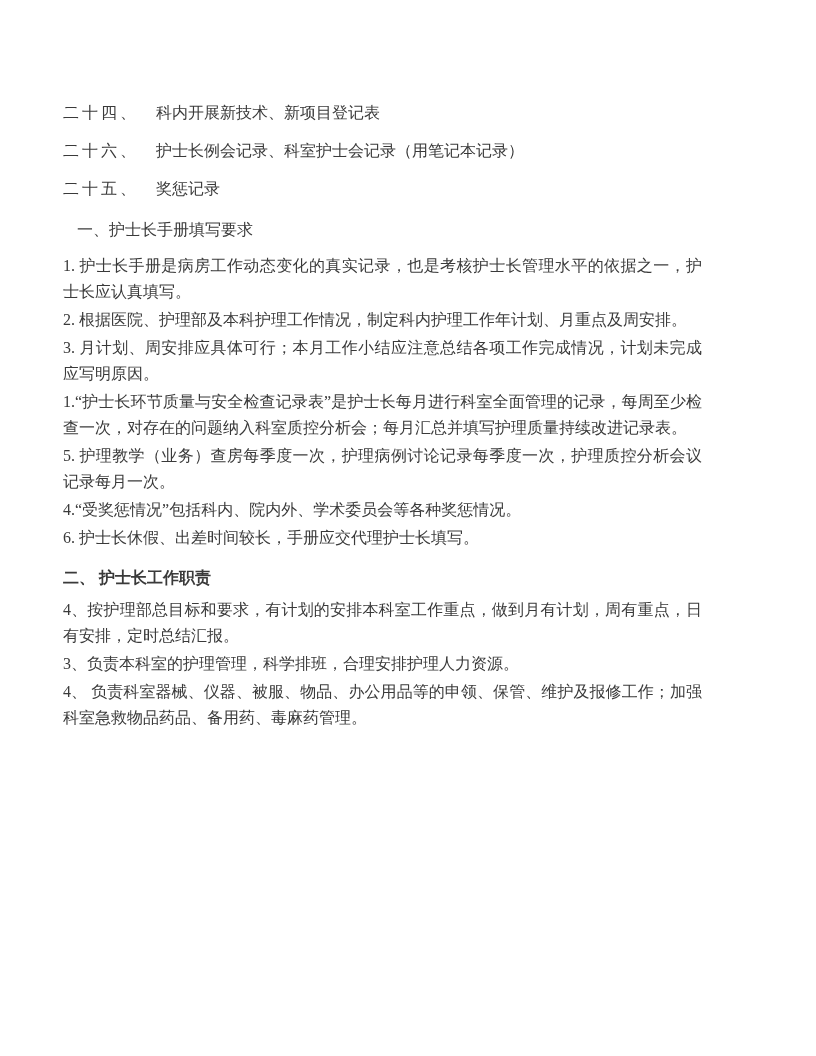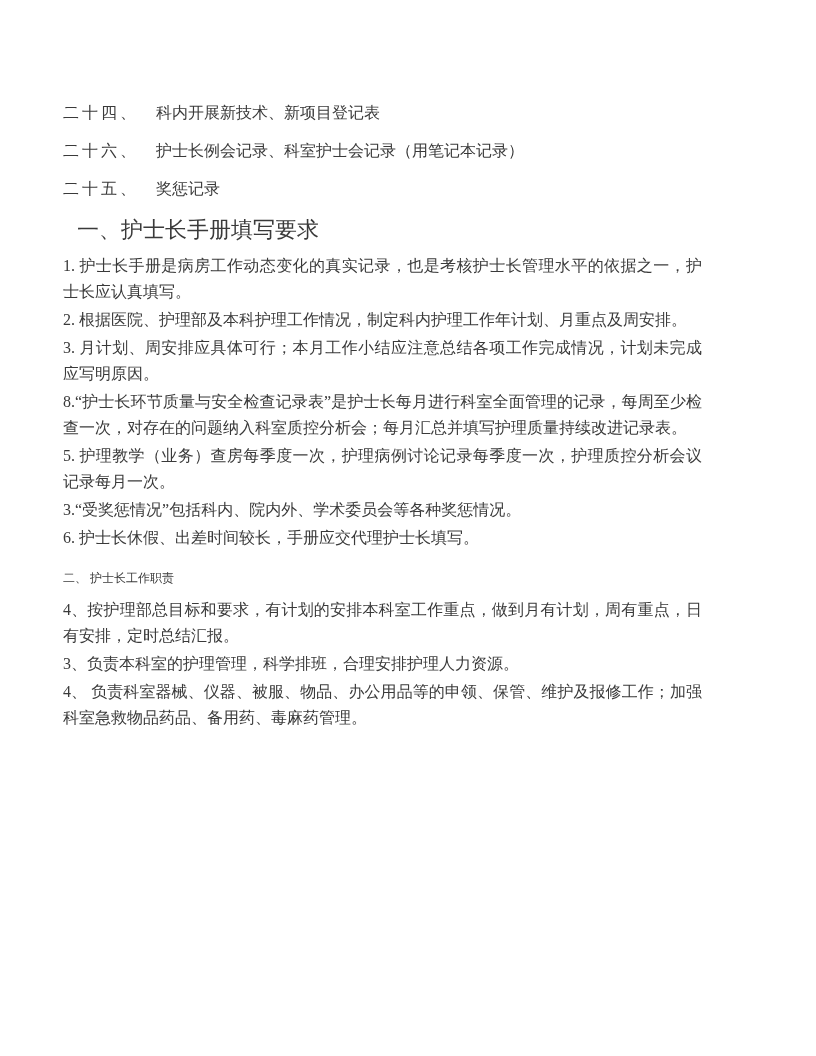--- a/index.html
+++ b/index.html
@@ -25,29 +25,29 @@
     margin: 0 0 12px 0;
     line-height: 26px;
     white-space: nowrap;
   }
   .toc-num {
     display: inline-block;
     letter-spacing: 3px;
     margin-right: 17px;
   }
   .heading-1 {
-    font-size: 22px;
+    font-size: 16px;
     font-weight: normal;
     line-height: 26px;
     margin: 15px 0 10px 0;
     padding-left: 14px;
   }
   .heading-2 {
-    font-size: 12px;
-    font-weight: normal;
+    font-size: 16px;
+    font-weight: bold;
     line-height: 26px;
     margin: 14px 0 6px 0;
   }
   .para {
     margin: 0 0 2px 0;
     line-height: 26px;
     text-align: justify;
     text-justify: inter-ideograph;
   }
 </style>
@@ -60,23 +60,23 @@
     <p class="toc-item"><span class="toc-num">二十四、</span><span>科内开展新技术、新项目登记表</span></p>
     <p class="toc-item"><span class="toc-num">二十六、</span><span>护士长例会记录、科室护士会记录（用笔记本记录）</span></p>
     <p class="toc-item"><span class="toc-num">二十五、</span><span>奖惩记录</span></p>
   </div>
 
   <h2 class="heading-1">一、护士长手册填写要求</h2>
 
   <p class="para">1. 护士长手册是病房工作动态变化的真实记录，也是考核护士长管理水平的依据之一，护士长应认真填写。</p>
   <p class="para">2. 根据医院、护理部及本科护理工作情况，制定科内护理工作年计划、月重点及周安排。</p>
   <p class="para">3. 月计划、周安排应具体可行；本月工作小结应注意总结各项工作完成情况，计划未完成应写明原因。</p>
-  <p class="para">8.“护士长环节质量与安全检查记录表”是护士长每月进行科室全面管理的记录，每周至少检查一次，对存在的问题纳入科室质控分析会；每月汇总并填写护理质量持续改进记录表。</p>
+  <p class="para">1.“护士长环节质量与安全检查记录表”是护士长每月进行科室全面管理的记录，每周至少检查一次，对存在的问题纳入科室质控分析会；每月汇总并填写护理质量持续改进记录表。</p>
   <p class="para">5. 护理教学（业务）查房每季度一次，护理病例讨论记录每季度一次，护理质控分析会议记录每月一次。</p>
-  <p class="para">3.“受奖惩情况”包括科内、院内外、学术委员会等各种奖惩情况。</p>
+  <p class="para">4.“受奖惩情况”包括科内、院内外、学术委员会等各种奖惩情况。</p>
   <p class="para">6. 护士长休假、出差时间较长，手册应交代理护士长填写。</p>
 
   <h2 class="heading-2">二、 护士长工作职责</h2>
 
   <p class="para">4、按护理部总目标和要求，有计划的安排本科室工作重点，做到月有计划，周有重点，日有安排，定时总结汇报。</p>
   <p class="para">3、负责本科室的护理管理，科学排班，合理安排护理人力资源。</p>
   <p class="para">4、 负责科室器械、仪器、被服、物品、办公用品等的申领、保管、维护及报修工作；加强科室急救物品药品、备用药、毒麻药管理。</p>
 
 </div>
 

